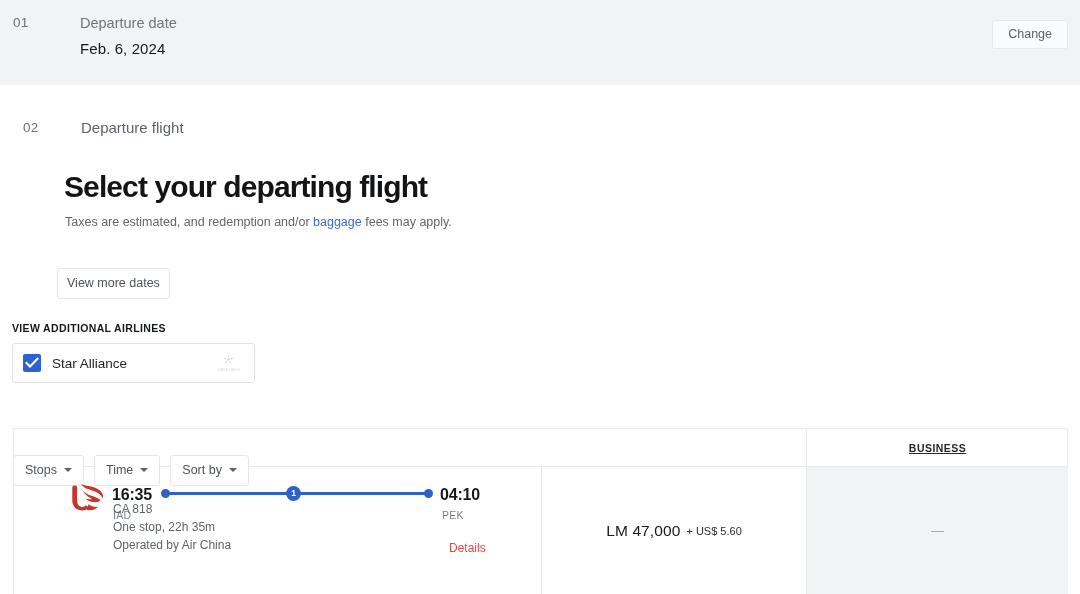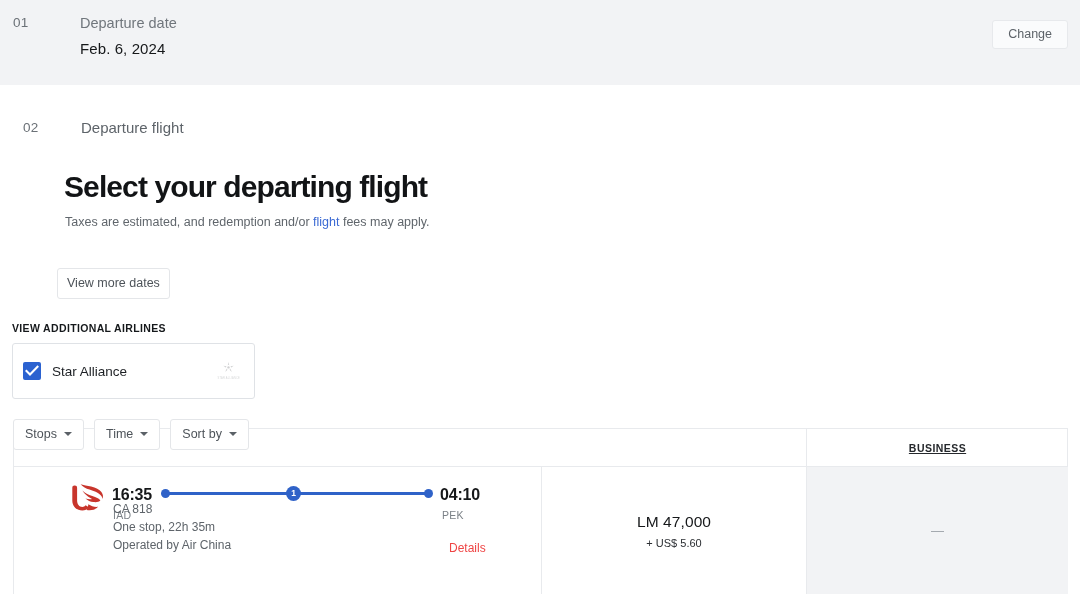--- a/index.html
+++ b/index.html
@@ -107,21 +107,21 @@
     left: 12px; top: 322px;
     font-size: 10.5px;
     font-weight: bold;
     letter-spacing: .35px;
     color: #15181b;
   }
 
   .alliance-box {
     position: absolute;
     left: 12px; top: 343px;
-    width: 243px; height: 56px;
+    width: 243px; height: 40px;
     background: #ffffff;
     border: 1px solid #dfe2e6;
     border-radius: 3px;
     display: flex;
     align-items: center;
     cursor: pointer;
   }
   .cbox {
     width: 18px; height: 18px;
     margin-left: 10px;
@@ -145,21 +145,21 @@
   }
   .alliance-logo-text {
     font-size: 2.6px;
     letter-spacing: .2px;
     color: #3a3f45;
     display: block;
     margin-top: 1px;
   }
 
   
-  .filters { position: absolute; left: 13px; top: 419px; display: flex; gap: 10px; }
+  .filters { position: absolute; left: 13px; top: 455px; display: flex; gap: 10px; }
   .filter-btn {
     background: #ffffff;
     border: 1px solid #e4e6e9;
     border-radius: 3px;
     padding: 8px 11px;
     font-size: 12.5px;
     color: #4d5359;
     cursor: pointer;
     display: flex;
     align-items: center;
@@ -209,21 +209,21 @@
     position: absolute; left: 793px; top: 0;
     width: 261px; height: 127px;
     background: #f2f3f5;
     display: flex; align-items: center; justify-content: center;
   }
   .biz-dash { font-size: 13px; color: #9aa0a6; }
 
   .econ-cell {
     position: absolute; left: 528px; top: 0;
     width: 264px; height: 127px;
-    display: flex; flex-direction: column;
+    display: flex; flex-direction: row;
     align-items: center; justify-content: center;
     gap: 6px;
   }
   .price-main { font-size: 15.5px; color: #16181a; letter-spacing: .1px; }
   .price-sub  { font-size: 11px;  color: #2b2e32; }
 
   
   .airline-logo { position: absolute; left: 68px; top: 481px; width: 40px; height: 33px; }
   .dep-time {
     position: absolute; left: 112px; top: 486px;
@@ -273,21 +273,21 @@
   <span class="step-value">Feb. 6, 2024</span>
   <button class="change-btn">Change</button>
 </div>
 
 <span class="step2-num">02</span>
 <span class="step2-label">Departure flight</span>
 
 <h1 class="page-title">Select your departing flight</h1>
 
 <div class="subnote">
-  <span>Taxes are estimated, and redemption and/or </span><a href="#">flight</a><span> fees may apply.</span>
+  <span>Taxes are estimated, and redemption and/or </span><a href="#">baggage</a><span> fees may apply.</span>
 </div>
 
 <button class="view-dates-btn">View more dates</button>
 
 <div class="airlines-heading">VIEW ADDITIONAL AIRLINES</div>
 
 <div class="alliance-box">
   <span class="cbox">
     <svg width="14" height="12" viewBox="0 0 14 12">
       <path d="M1.5 6 L5 9.5 L12.5 1.8" stroke="#ffffff" stroke-width="2.1" fill="none" stroke-linecap="square"></path>

